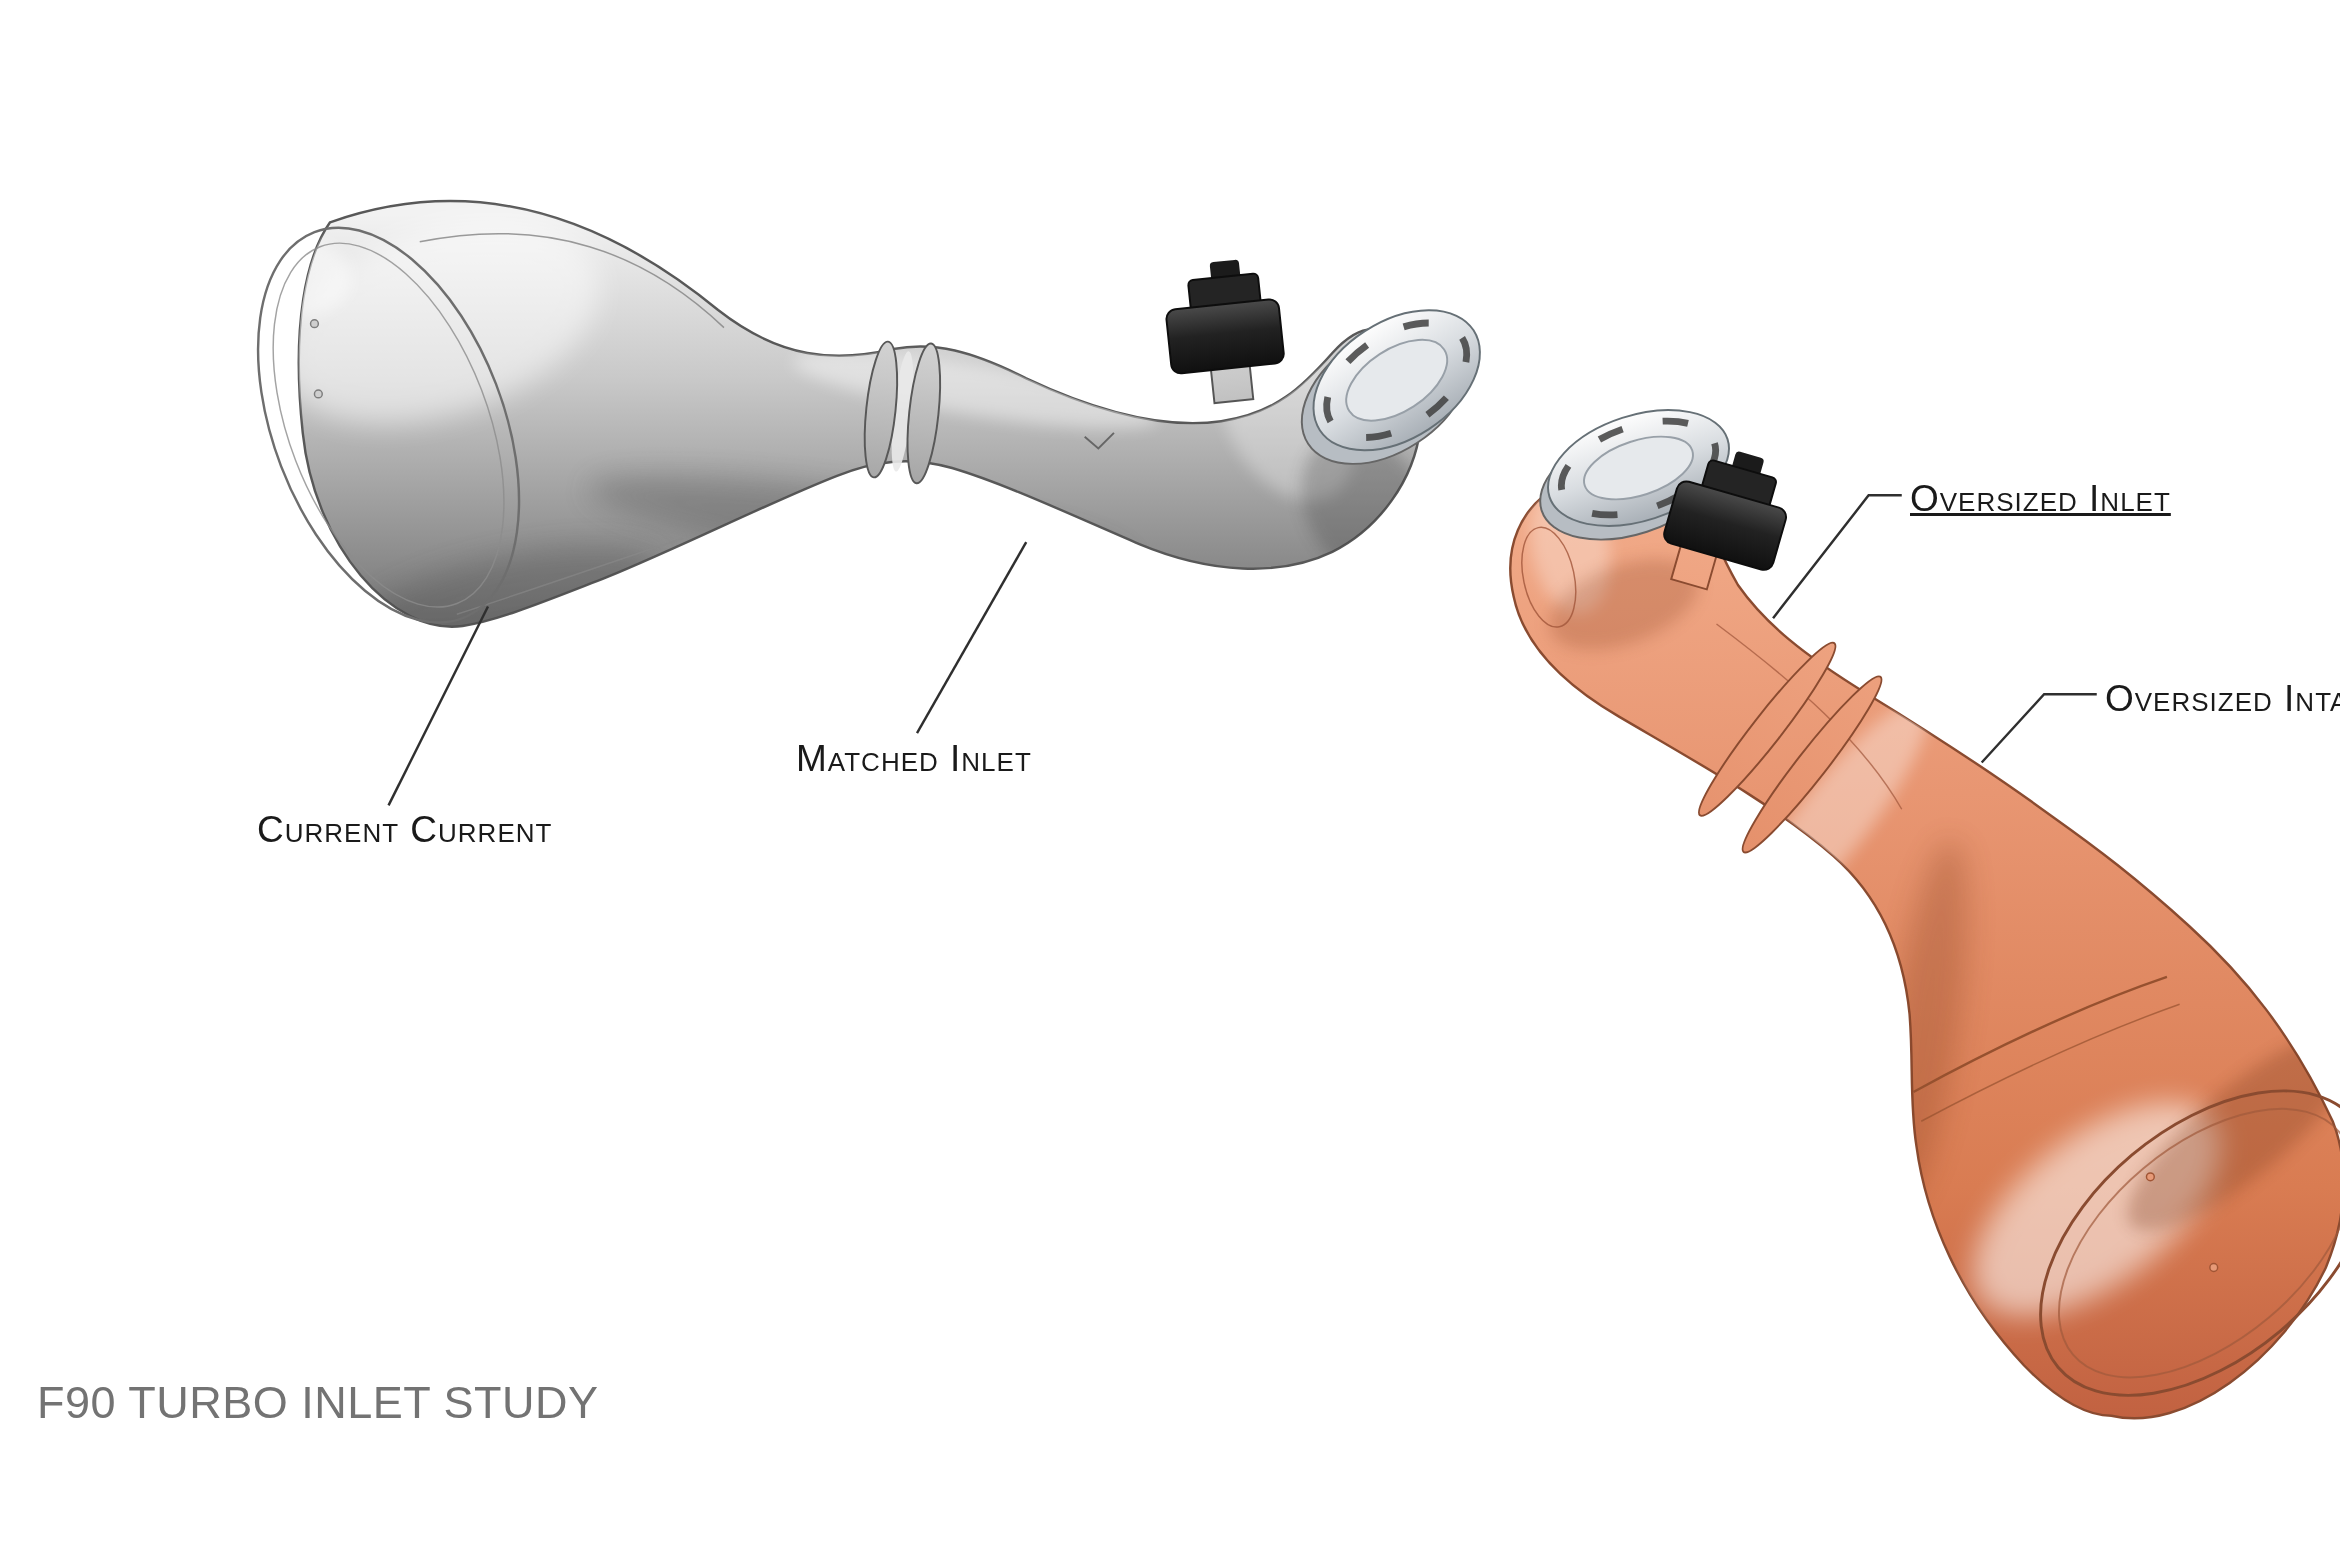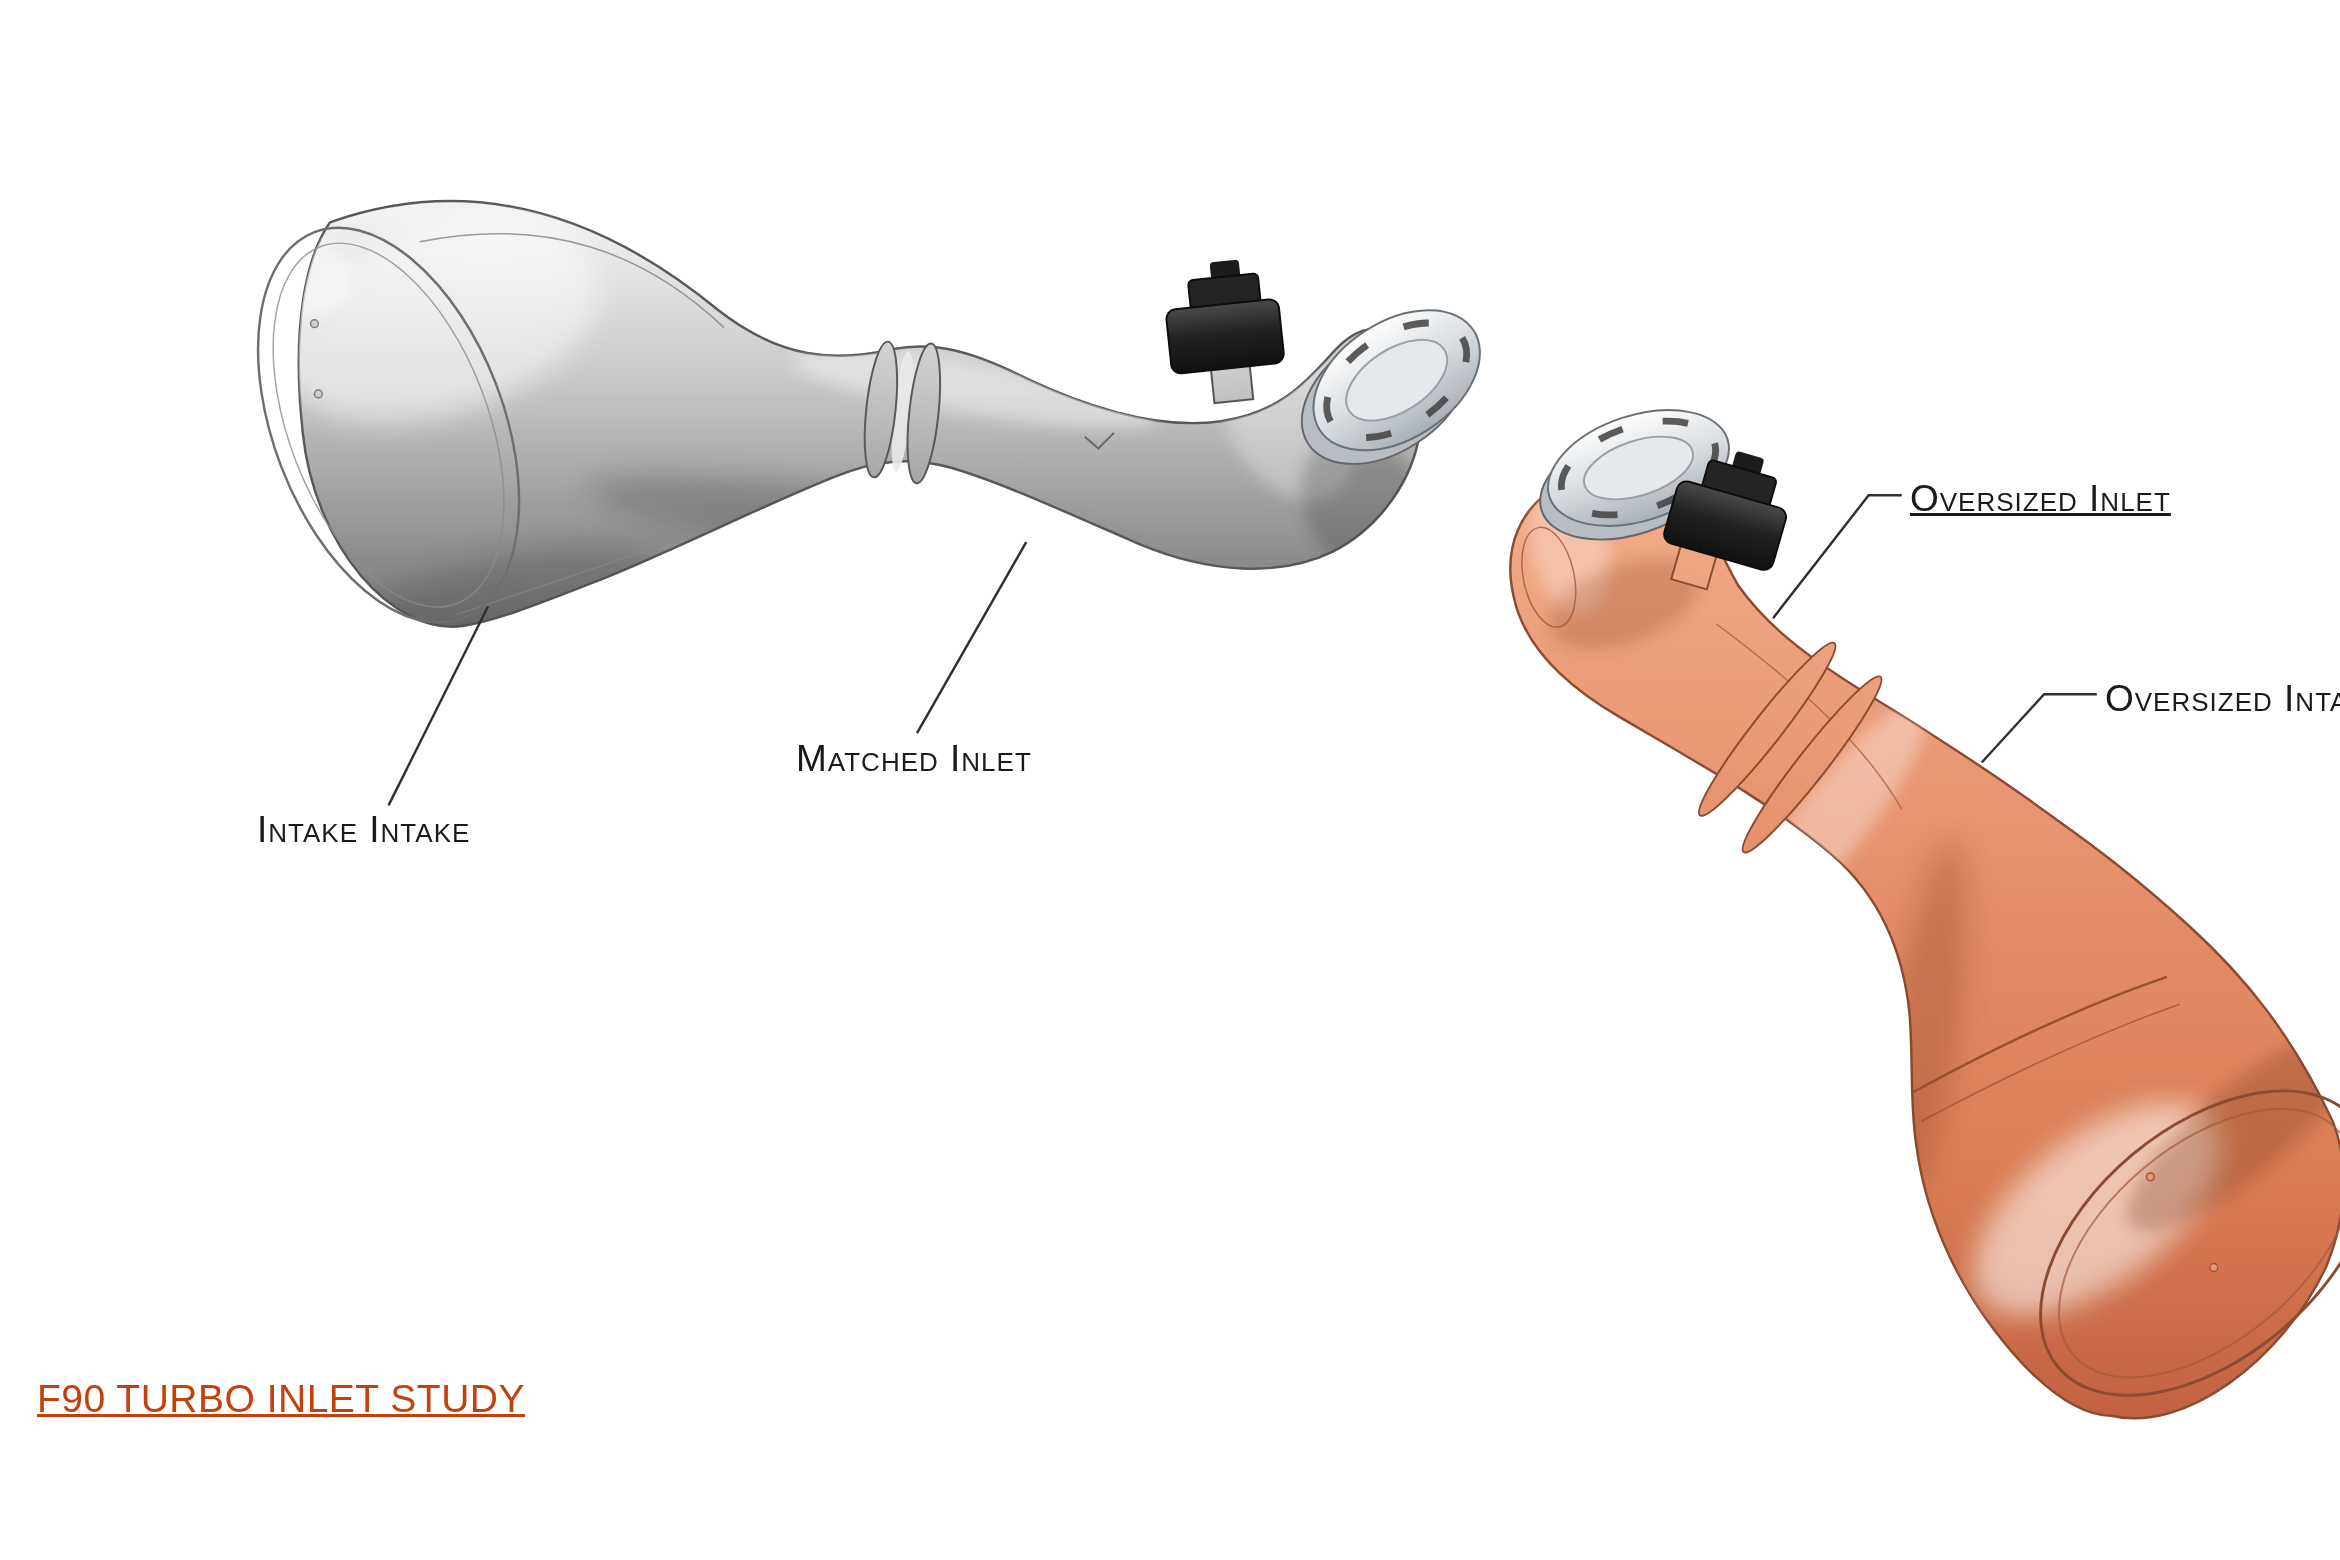--- a/index.html
+++ b/index.html
@@ -17,26 +17,25 @@
     font-size: 37px;
     font-variant: small-caps;
     letter-spacing: 1px;
     color: #1a1a1a;
     white-space: nowrap;
     line-height: 43px;
   }
   .study-title {
     position: absolute;
     left: 37px; top: 1377px;
-    font-size: 39px;
+    font-size: 45px;
     font-weight: 500;
     letter-spacing: 0.5px;
-    color: #c2410c;
+    color: #737373;
     white-space: nowrap;
-    text-decoration: underline;
   }
 </style>
 </head>
 <body>
 
 <svg id="render" width="2341" height="1560" viewBox="0 0 2400 1600">
   <defs>
     <linearGradient id="gGray" gradientUnits="userSpaceOnUse" x1="0" y1="220" x2="0" y2="660">
       <stop offset="0" stop-color="#f2f2f2"></stop>
       <stop offset="0.38" stop-color="#c9c9c9"></stop>
@@ -157,19 +156,19 @@
   </g>
 
   <g stroke="#2f2f2f" stroke-width="2.5" fill="none">
     <path d="M 398 826 L 500 622"></path>
     <path d="M 940 752 L 1052 556"></path>
     <path d="M 1950 508 L 1916 508 L 1818 634"></path>
     <path d="M 2150 712 L 2096 712 L 2032 782"></path>
   </g>
 </svg>
 
-<div class="callout" style="left:257px; top:808px;">Intake Intake</div>
+<div class="callout" style="left:257px; top:808px;">Current Current</div>
 <div class="callout" style="left:796px; top:737px;">Matched Inlet</div>
 <div class="callout" style="left:1910px; top:477px;text-decoration:underline;">Oversized Inlet</div>
 <div class="callout" style="left:2105px; top:677px;">Oversized Intake</div>
 
 <div class="study-title">F90 TURBO INLET STUDY</div>
 
 
 </body></html>

